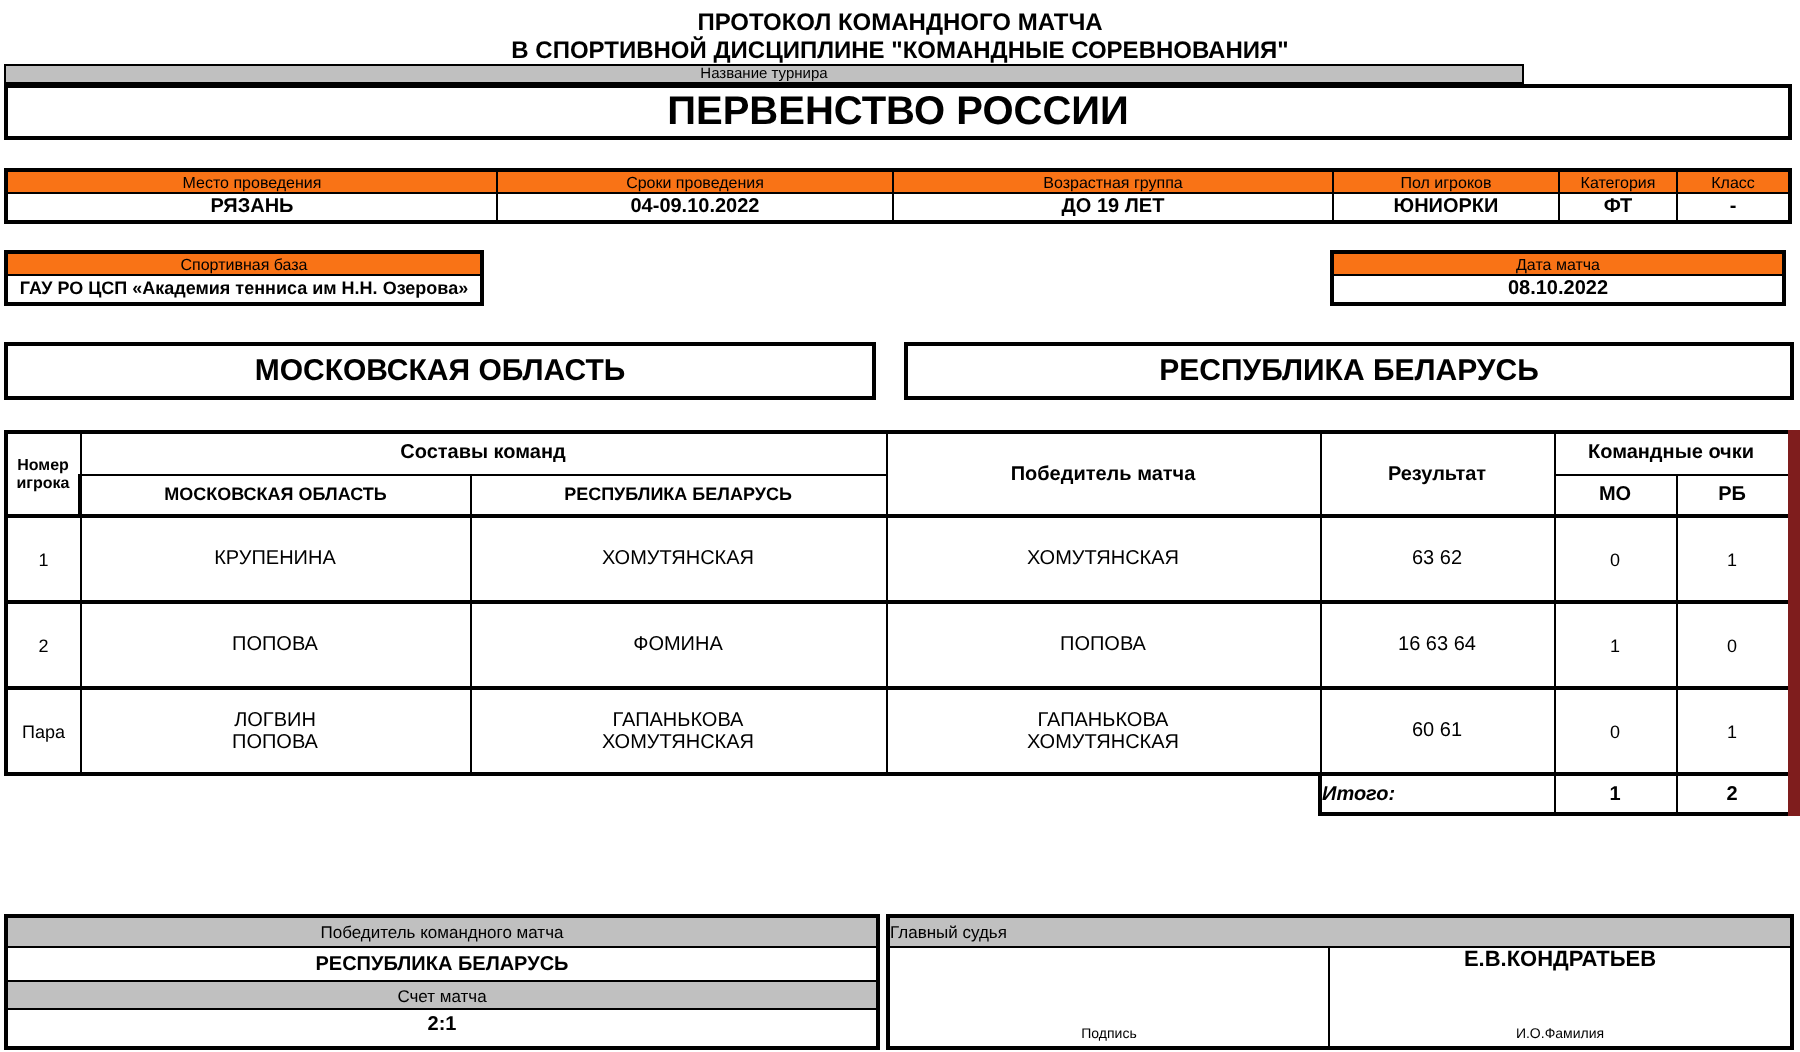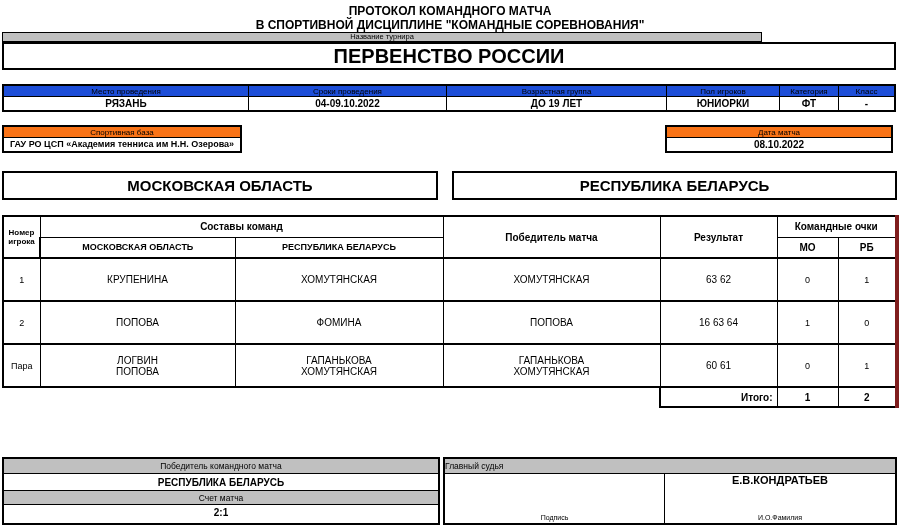--- a/index.html
+++ b/index.html
@@ -14,21 +14,21 @@
 
   
   .tourn-label { position:absolute; left:2px; top:32px; width:760px; height:10px; line-height:8px; }
   .tourn-name { position:absolute; left:2px; top:42px; width:894px; height:28px; border:2px solid #000;
                 font-size:20px; font-weight:bold; text-align:center; line-height:24px; }
 
   
   .infotbl { position:absolute; left:2px; top:84px; width:894px; border:2px solid #000; display:flex; }
   .icol { border-right:1px solid #000; }
   .icol:last-child { border-right:none; flex:1; }
-  .ihead { background:#1d4ed8; border-bottom:1px solid #000; height:11px; font-size:8px; line-height:11px; text-align:center; }
+  .ihead { background:#f97316; border-bottom:1px solid #000; height:11px; font-size:8px; line-height:11px; text-align:center; }
   .ival { height:13px; font-size:10px; font-weight:bold; line-height:13px; text-align:center; }
 
   
   .labelbox { position:absolute; border:2px solid #000; }
   .lb-head { background:#f97316; border-bottom:1px solid #000; height:11px; font-size:8px; line-height:11px; text-align:center; }
   .lb-val { height:13px; font-weight:bold; text-align:center; line-height:13px; }
   .venue { left:2px; top:125px; width:240px; }
   .venue .lb-val { font-size:9px; }
   .mdate { left:665px; top:125px; width:228px; }
   .mdate .lb-val { font-size:10px; }
@@ -36,32 +36,32 @@
   
   .teambox { position:absolute; top:171px; height:29px; border:2px solid #000;
              font-size:15px; font-weight:bold; text-align:center; line-height:25px; }
   .team1 { left:2px; width:436px; }
   .team2 { left:452px; width:445px; }
 
   
   table.results { position:absolute; left:2px; top:215px; width:894px; border-collapse:collapse; table-layout:fixed; }
   .results td { border:1px solid #000; text-align:center; vertical-align:middle; white-space:pre-line; font-size:10px; }
   .results td:first-child { border-left:2px solid #000; }
-  .results td:last-child { border-right:4px solid #7f1d1d; }
+  .results td:last-child { border-right:7px solid #7f1d1d; }
   .results tr.h1 td { border-top:2px solid #000; }
   .results td.hdr { font-weight:bold; }
   .results td.hnum { font-size:8px; font-weight:bold; }
   .results tr.h1 { height:21px; }
   .results tr.h2 { height:21px; }
   .results tr.r { height:43px; }
   .results tr.r td { border-top:2px solid #000; border-bottom:2px solid #000; }
   .results tr.total { height:20px; }
   .results tr.total td { border-bottom:2px solid #000; font-weight:bold; }
   .results tr.total td.spacer { border:none; }
-  .results td.tlabel { text-align:right; padding-right:4px; border-left:2px solid #000; }
+  .results td.tlabel { text-align:left; padding-right:4px; border-left:2px solid #000;font-style:italic; }
   .results td.cnum { font-size:9px; }
 
   
   .foot-left { position:absolute; left:2px; top:457px; width:438px; height:68px; border:2px solid #000; }
   .fl-row { border-bottom:1px solid #000; text-align:center; }
   .fl-row:last-child { border-bottom:none; }
   .fl-g { background:#c0c0c0; height:15px; font-size:8.5px; line-height:15px; }
   .fl-v { height:17px; font-size:10px; font-weight:bold; line-height:17px; }
   .foot-right { position:absolute; left:443px; top:457px; width:454px; height:68px; border:2px solid #000; }
   .fr-head { background:#c0c0c0; border-bottom:1px solid #000; height:15px; font-size:8.5px; line-height:15px; text-align:left; }

